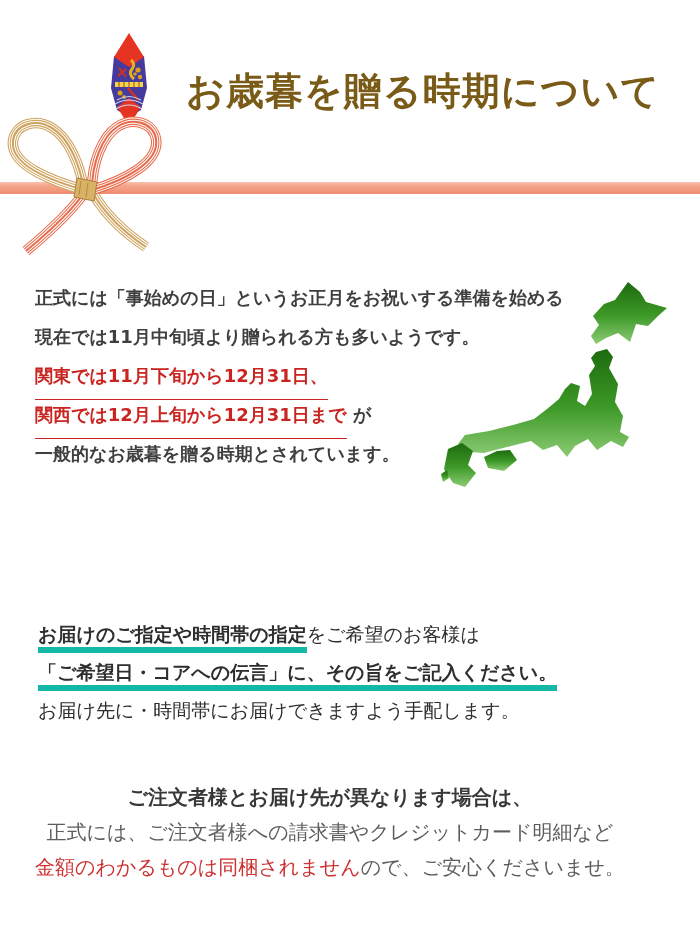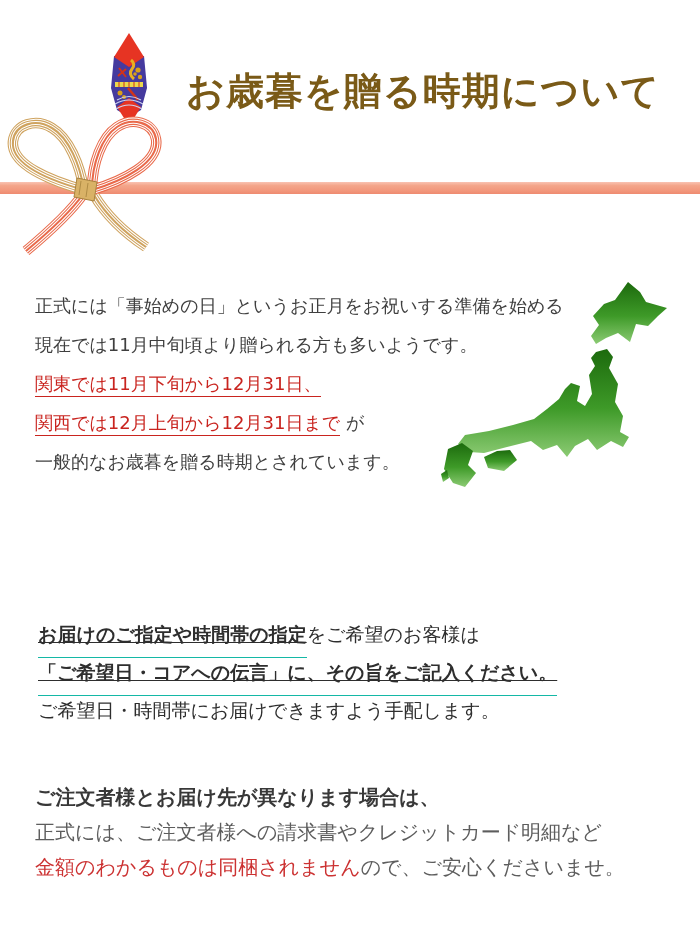--- a/index.html
+++ b/index.html
@@ -23,37 +23,37 @@
   
   .bow use { fill:none; stroke-linecap:butt; }
   .gold { stroke:#cfa35f; } .rmz { stroke:#e96a4b; } .wht { stroke:#ffffff; }
   .w1{stroke-width:10.5px;} .w2{stroke-width:8.4px;} .w3{stroke-width:6.3px;}
   .w4{stroke-width:4.2px;}  .w5{stroke-width:2.1px;}
   
   .intro {
     position:absolute; left:35px; top:279px;
     font-size:18px; color:#3f3f3f;
   }
-  .intro .line { margin:16px 0 17px 0; line-height:22px; white-space:nowrap; }
+  .intro .line { margin:8px 0 17px 0; line-height:22px; white-space:nowrap;font-weight:bold; }
   .red-u {
-    color:#c9241f; border-bottom:1px solid #c9241f; padding-bottom:2px;
+    color:#c9241f; border-bottom:1px solid #c9241f; padding-bottom:13px;
   }
   .delivery {
     position:absolute; left:38px; top:622px;
     font-size:19px; color:#2e2e2e;
   }
   .delivery .line { margin:0 0 14px 0; line-height:24px; white-space:nowrap; }
   .emph {
-    font-weight:bold; border-bottom:1px solid #14b8a6; padding-bottom:12px;text-decoration:underline;
+    font-weight:bold; border-bottom:6px solid #14b8a6; padding-bottom:2px;
   }
   .billing {
     position:absolute; left:35px; top:785px;
     font-size:20px; color:#5d5d5d;
   }
-  .billing .line { margin:0 0 11px 0; line-height:24px; white-space:nowrap; }
+  .billing .line { margin:0 0 11px 0; line-height:24px; white-space:nowrap;text-align:center; }
   .billing .bold1 { font-weight:bold; color:#383838; }
   .billing .redtxt { color:#cc3232; }
 </style>
 </head>
 <body>
 
 <div class="page">
 
   <svg class="noshi" width="50" height="98" viewBox="0 0 50 98">
     <polygon points="10,26 40,26 43,58 37,80 25,87 13,80 7,58" fill="#453a9e"></polygon>
@@ -136,21 +136,21 @@
     <path fill="url(#jg)" d="M 194 6 L 206 16 L 212 26 L 233 32 L 224 40 L 214 50 L 202 48 L 196 66 L 184 57 L 172 62 L 162 68 L 157 60 L 165 49 L 159 40 L 170 28 L 181 24 Z"></path>
     <path fill="url(#jg)" d="M 162 76 L 173 73 L 179 81 L 175 92 L 184 108 L 181 126 L 189 140 L 186 156 L 195 161 L 189 171 L 177 165 L 163 174 L 154 163 L 141 170 L 133 181 L 123 169 L 109 174 L 97 165 L 73 171 L 50 177 L 35 176 L 24 168 L 31 159 L 55 155 L 79 149 L 100 143 L 113 133 L 125 123 L 131 113 L 137 107 L 146 110 L 143 125 L 151 130 L 158 118 L 155 99 L 161 90 L 157 82 Z"></path>
     <path fill="url(#jg)" d="M 50 181 L 63 175 L 76 174 L 83 184 L 70 195 L 54 192 Z"></path>
     <path fill="url(#jg)" d="M 14 173 L 28 167 L 39 175 L 34 189 L 42 197 L 31 211 L 19 207 L 10 193 Z"></path>
     <path fill="url(#jg)" d="M 7 198 L 13 194 L 15 202 L 9 206 Z"></path>
   </svg>
 
   <section class="delivery">
     <p class="line"><span class="emph">お届けのご指定や時間帯の指定</span><span>をご希望のお客様は</span></p>
     <p class="line"><span class="emph">「ご希望日・コアへの伝言」に、その旨をご記入ください。</span></p>
-    <p class="line">ご希望日・時間帯にお届けできますよう手配します。</p>
+    <p class="line">お届け先に・時間帯にお届けできますよう手配します。</p>
   </section>
 
   <section class="billing">
     <p class="line bold1">ご注文者様とお届け先が異なります場合は、</p>
     <p class="line">正式には、ご注文者様への請求書やクレジットカード明細など</p>
     <p class="line"><span class="redtxt">金額のわかるものは同梱されません</span><span>ので、ご安心くださいませ。</span></p>
   </section>
 
 </div>
 

